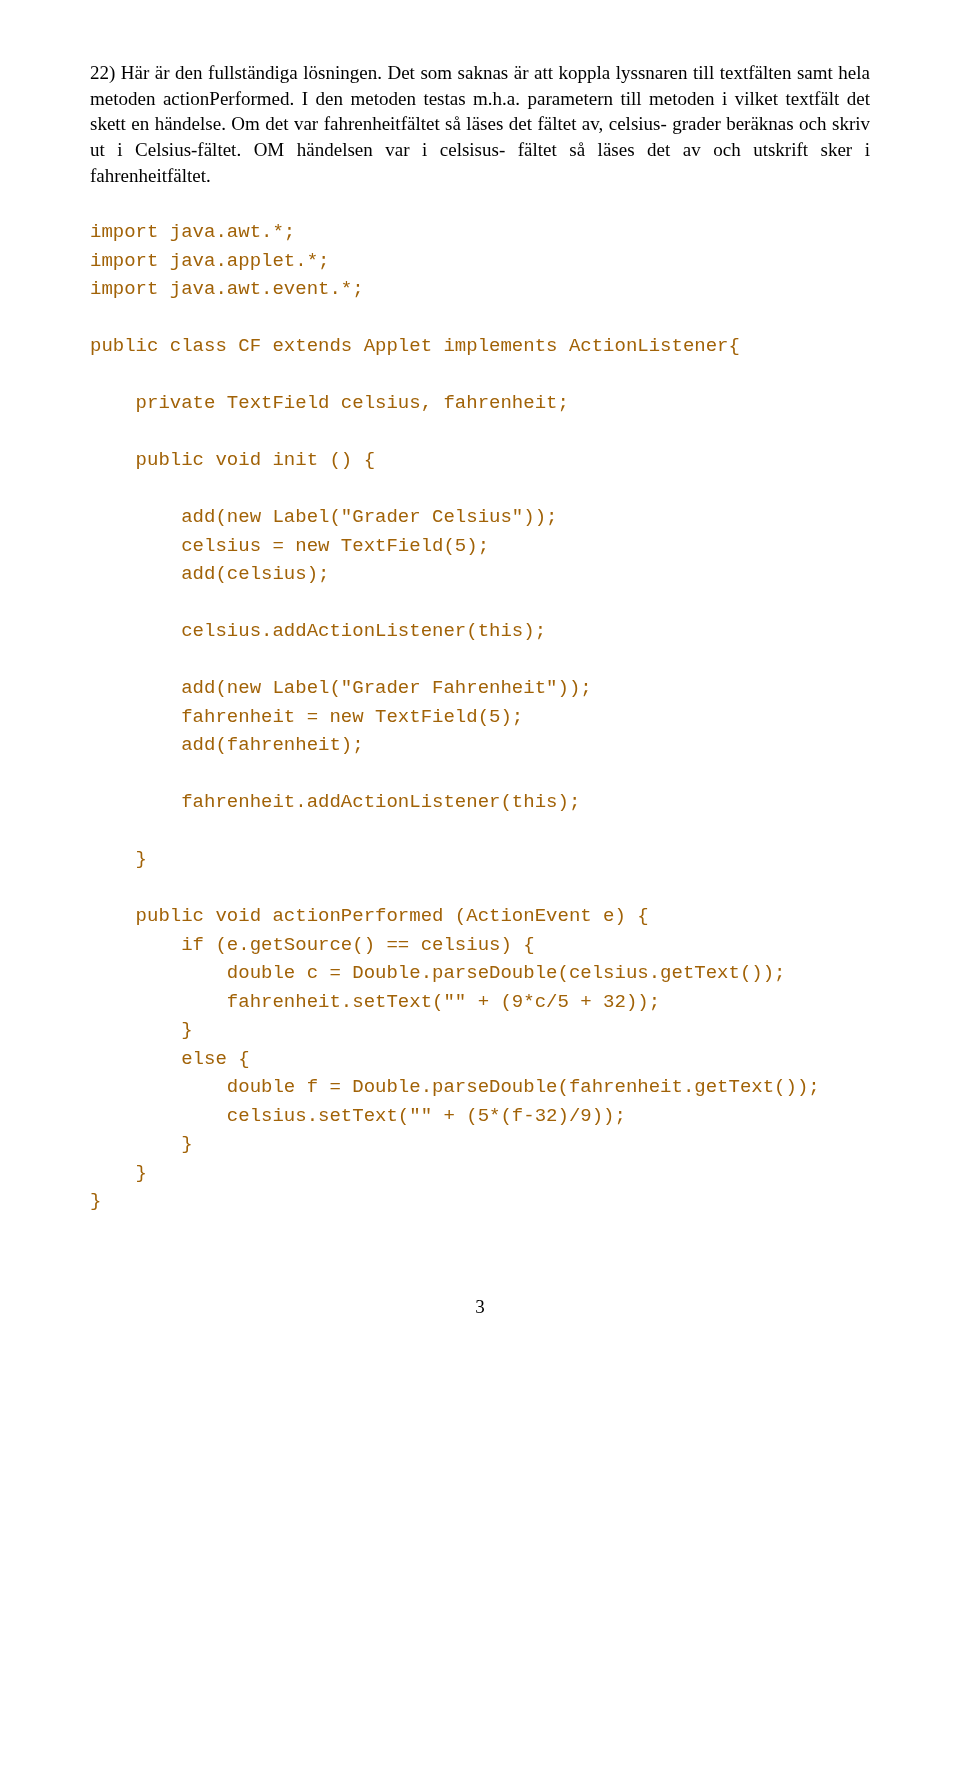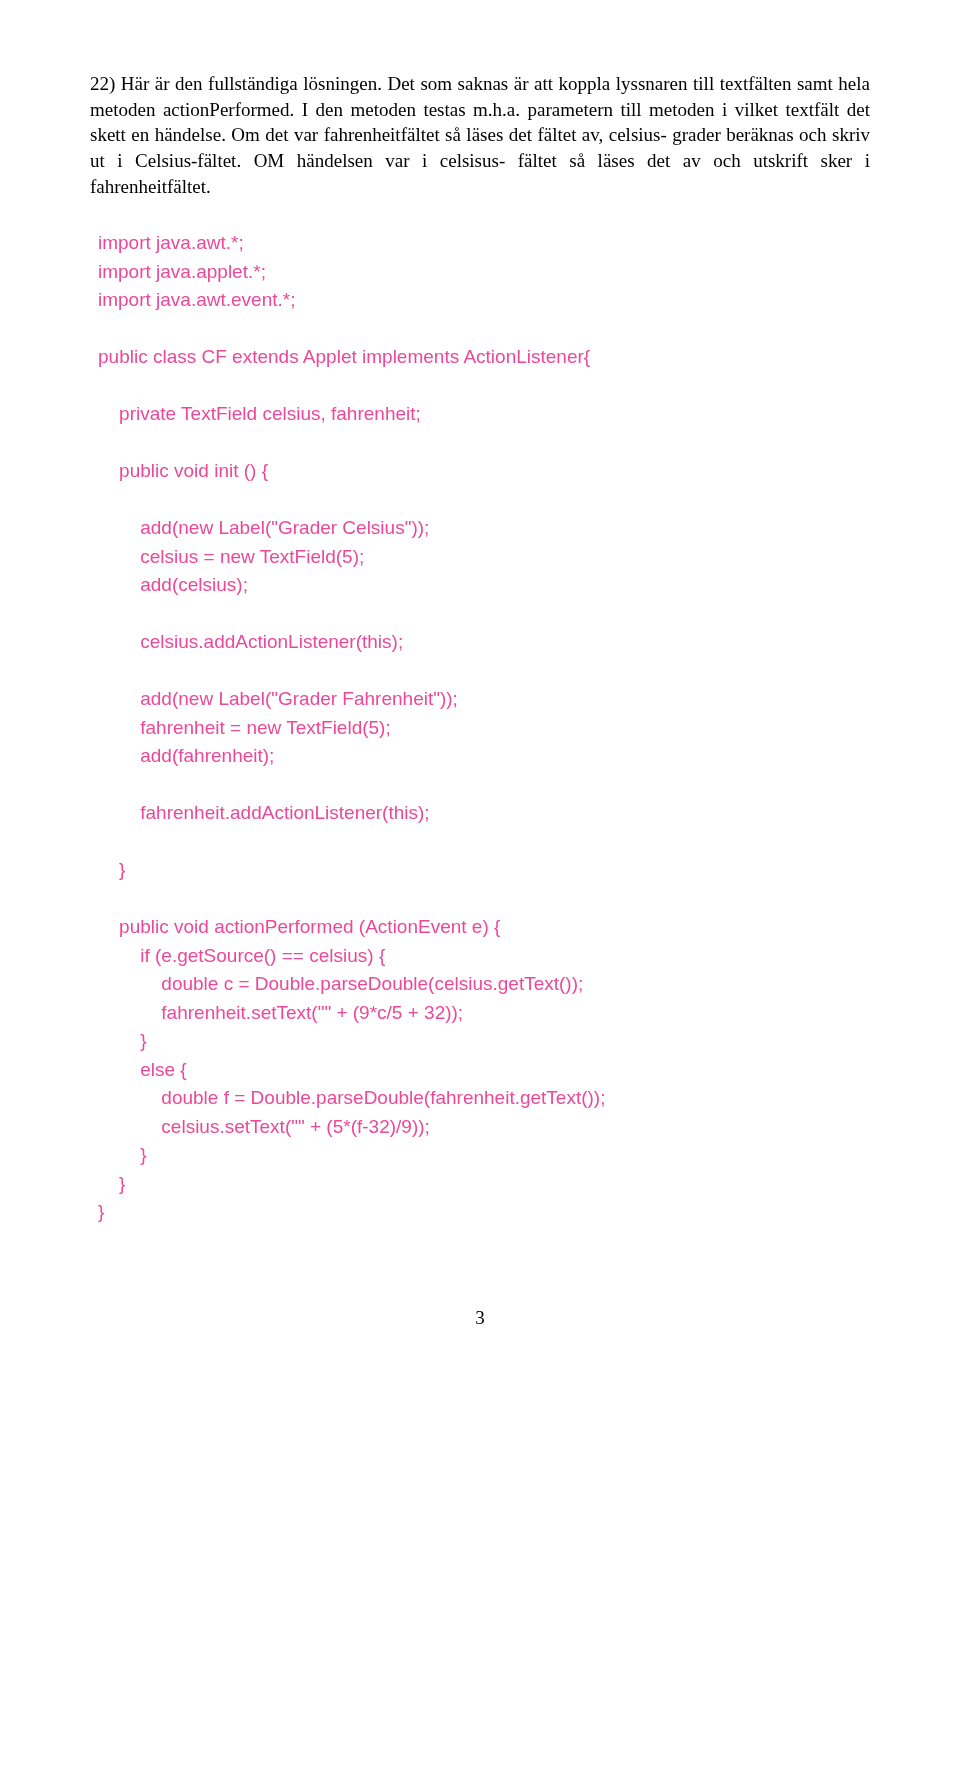--- a/index.html
+++ b/index.html
@@ -11,30 +11,30 @@
     }
     .page {
       padding: 60px 90px 40px 90px;
       box-sizing: border-box;
       width: 960px;
     }
     .paragraph {
       font-size: 19px;
       line-height: 1.35;
       text-align: justify;
-      margin: 11px 0 30px 0;
+      margin: 0 0 30px 0;
       color: #000;
     }
     .code-block {
-      font-family: Liberation Sans, sans-serif;
+      font-family: Liberation Mono, monospace;
       font-size: 19px;
       line-height: 1.5;
       white-space: pre;
-      color: #ec4899;
-      margin: 8px;
+      color: #a16207;
+      margin: 0;
     }
     .page-number {
       text-align: center;
       font-size: 19px;
       margin-top: 80px;
       color: #000;
       font-family: "Times New Roman", Times, serif;
     }
   </style>
 </head>

